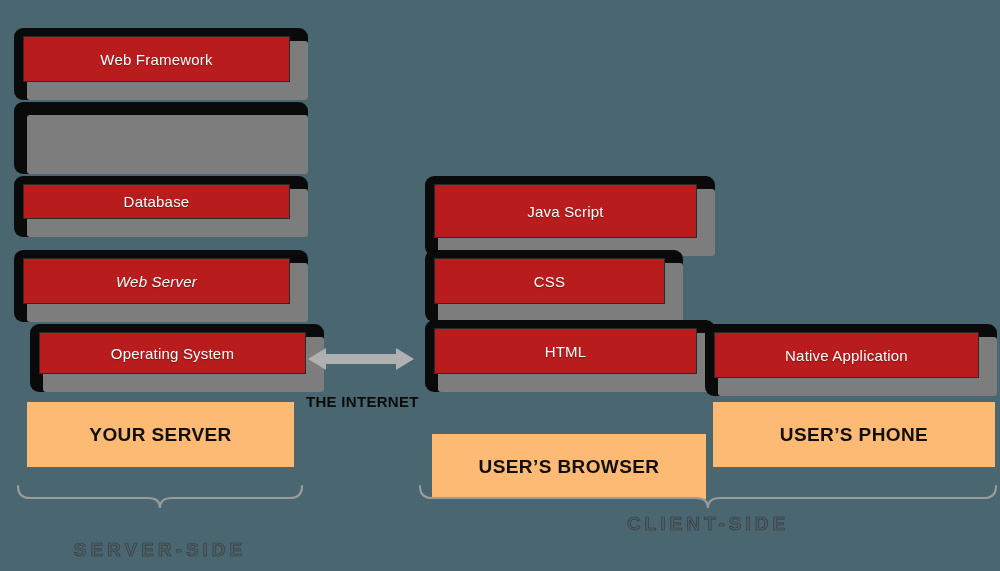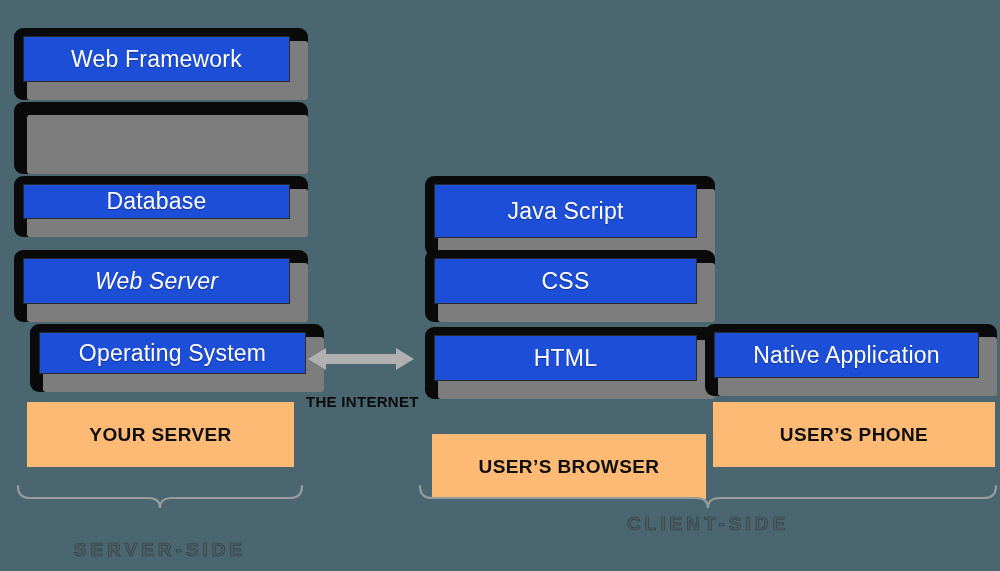--- a/index.html
+++ b/index.html
@@ -42,28 +42,28 @@
     background: #7d7d7d;
     border-radius: 3px;
   }
   
   .block .face {
     position: absolute;
     left: 9px;
     top: 8px;
     width: calc(100% - 27px);
     height: calc(100% - 26px);
-    background: #1d4ed8;
+    background: #b91c1c;
     border: 1px solid #2a2a2a;
     box-sizing: border-box;
     display: flex;
     align-items: center;
     justify-content: center;
     color: #ffffff;
-    font-size: 23px;
+    font-size: 15px;
     letter-spacing: .2px;
     text-shadow: 0 1px 1px rgba(0,0,0,.35);
     text-align: center;
   }
 
   
   .platform {
     position: absolute;
     background: #fdba74;
     display: flex;
@@ -148,27 +148,27 @@
     </svg>
   </div>
   <div class="internet-label" style="left:306px; top:393px;">THE INTERNET</div>
 
   <div class="block" style="left:425px; top:176px; width:290px; height:80px;">
     <div class="shell"></div>
     <div class="slab"></div>
     <div class="face">Java Script</div>
   </div>
 
-  <div class="block" style="left:425px; top:250px; width:290px; height:72px;">
+  <div class="block" style="left:425px; top:250px; width:258px; height:72px;">
     <div class="shell"></div>
     <div class="slab"></div>
     <div class="face">CSS</div>
   </div>
 
-  <div class="block" style="left:425px; top:327px; width:290px; height:72px;">
+  <div class="block" style="left:425px; top:320px; width:290px; height:72px;">
     <div class="shell"></div>
     <div class="slab"></div>
     <div class="face">HTML</div>
   </div>
 
   <div class="platform" style="left:432px; top:422px; width:274px; height:65px;margin-top:12px;">
     <span>USER’S BROWSER</span>
   </div>
 
   <div class="block" style="left:705px; top:324px; width:292px; height:72px;">

